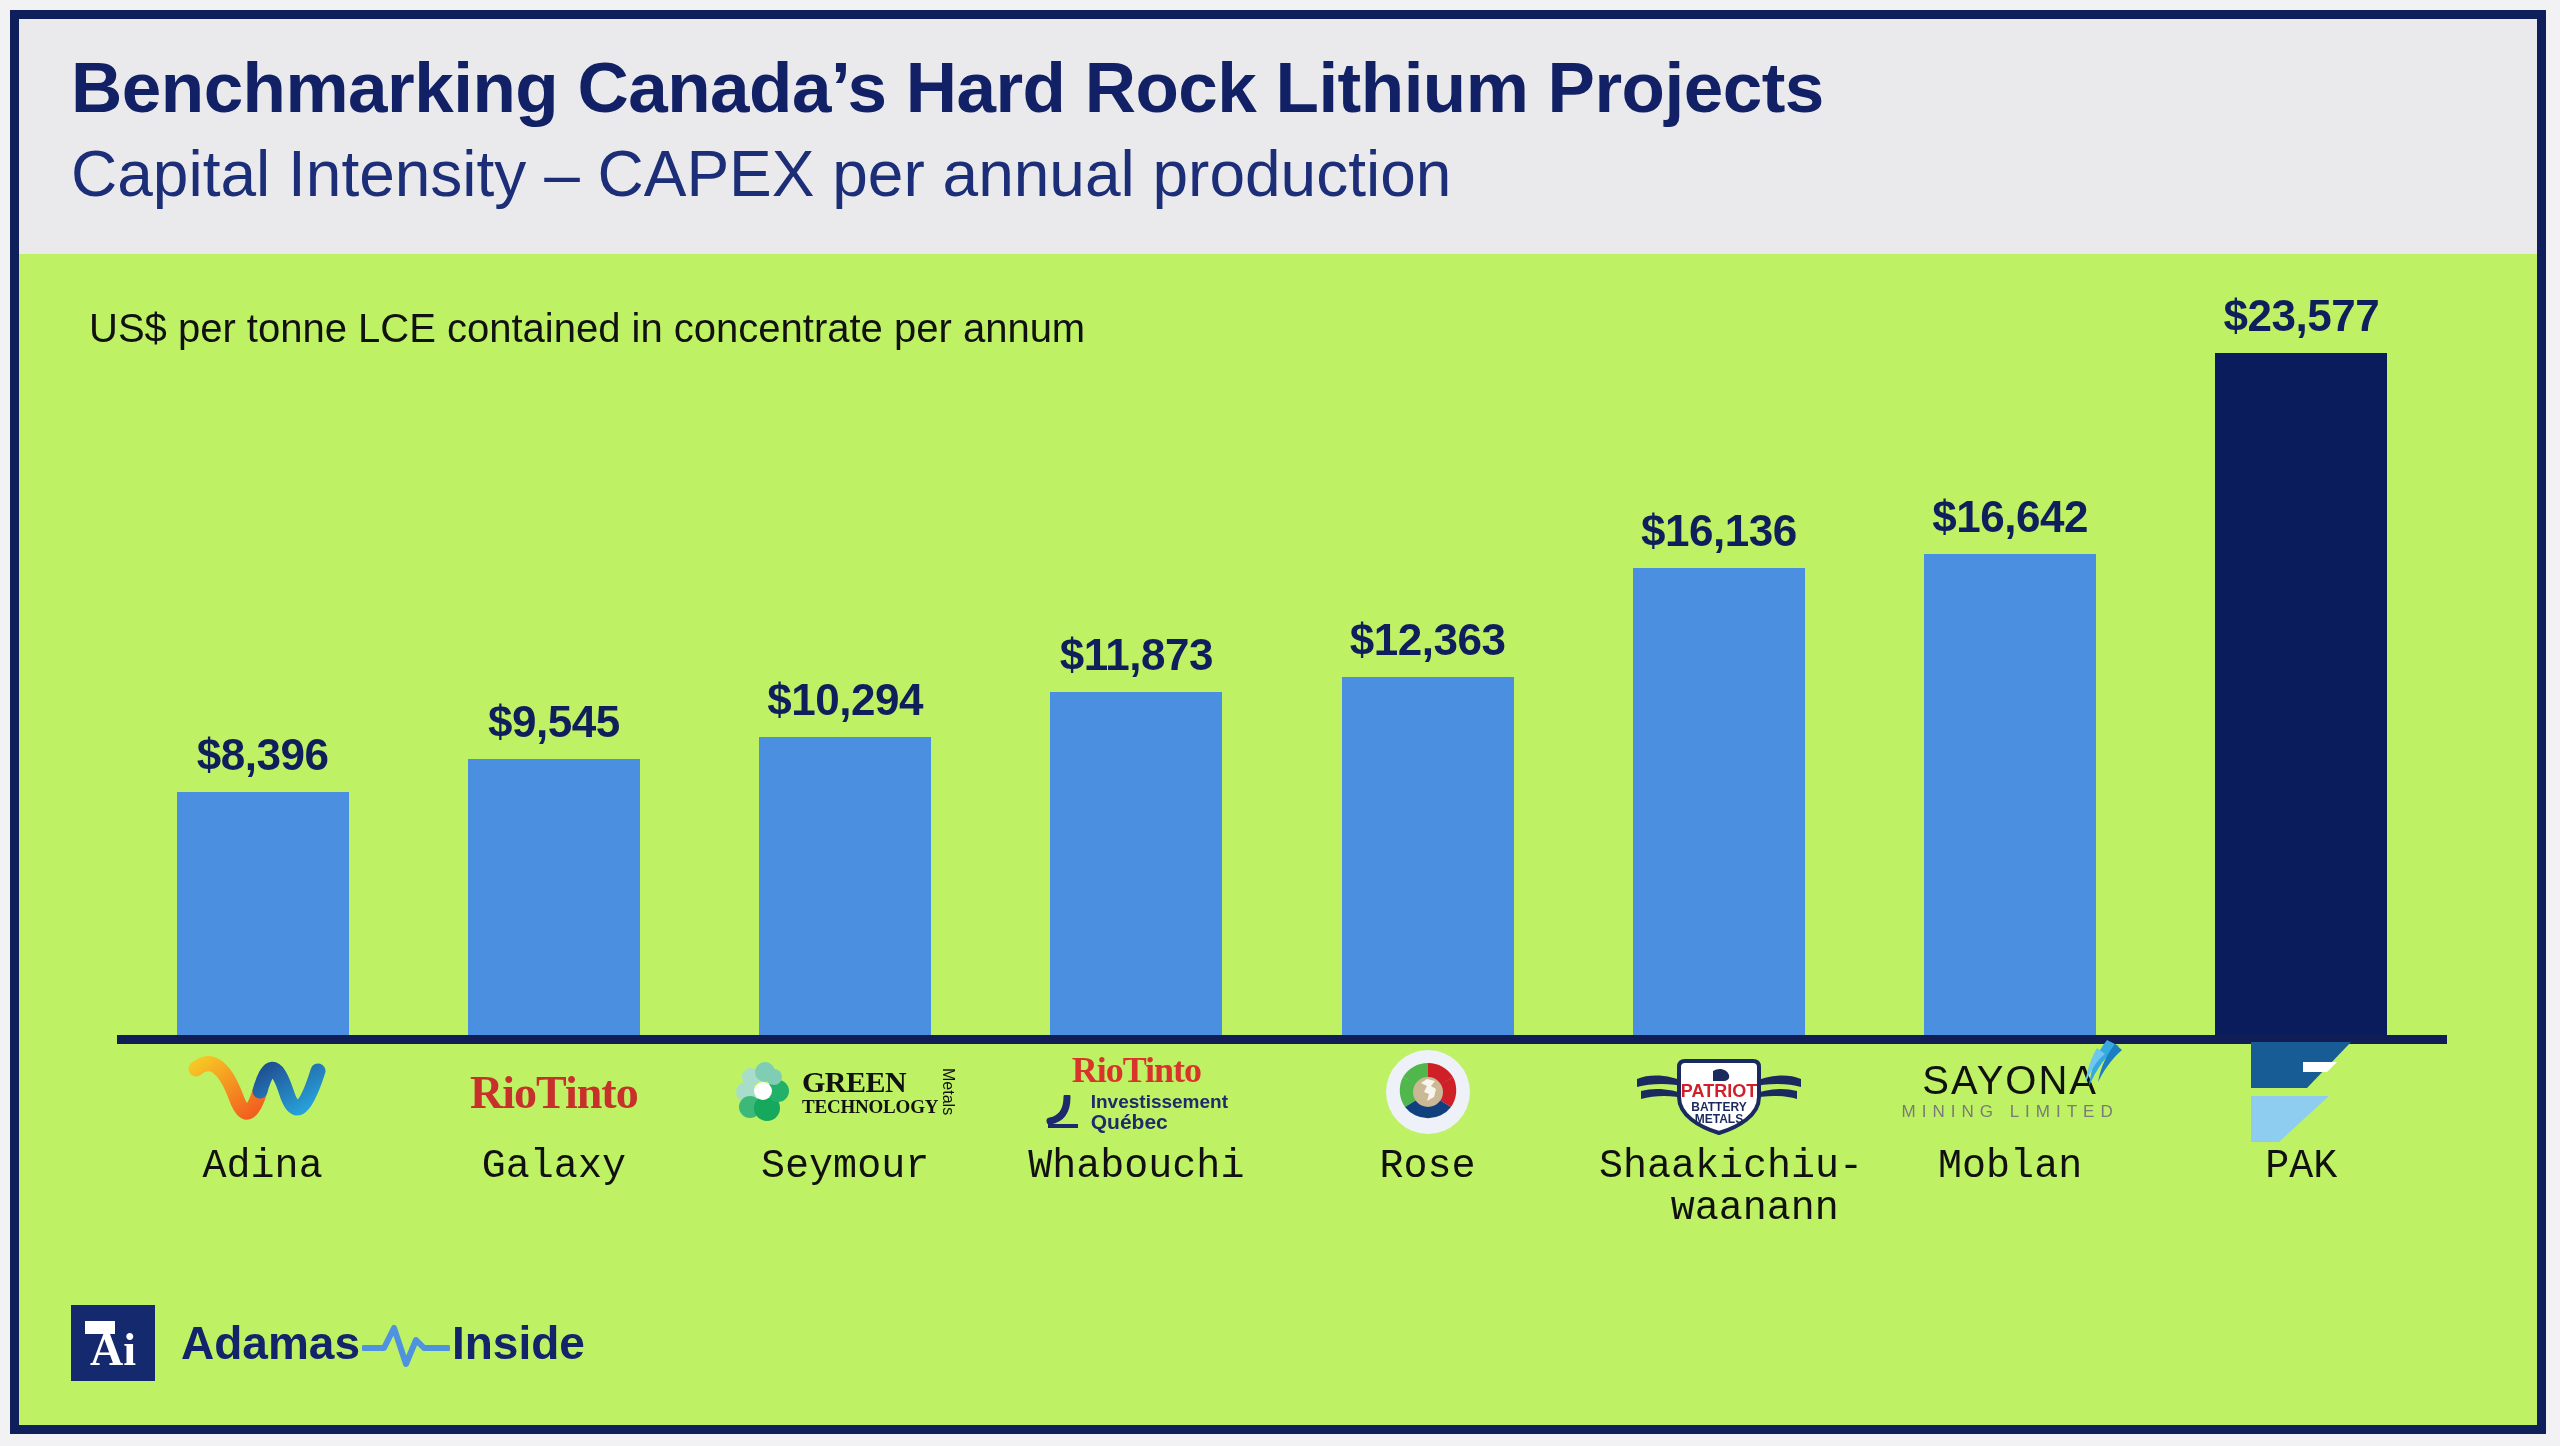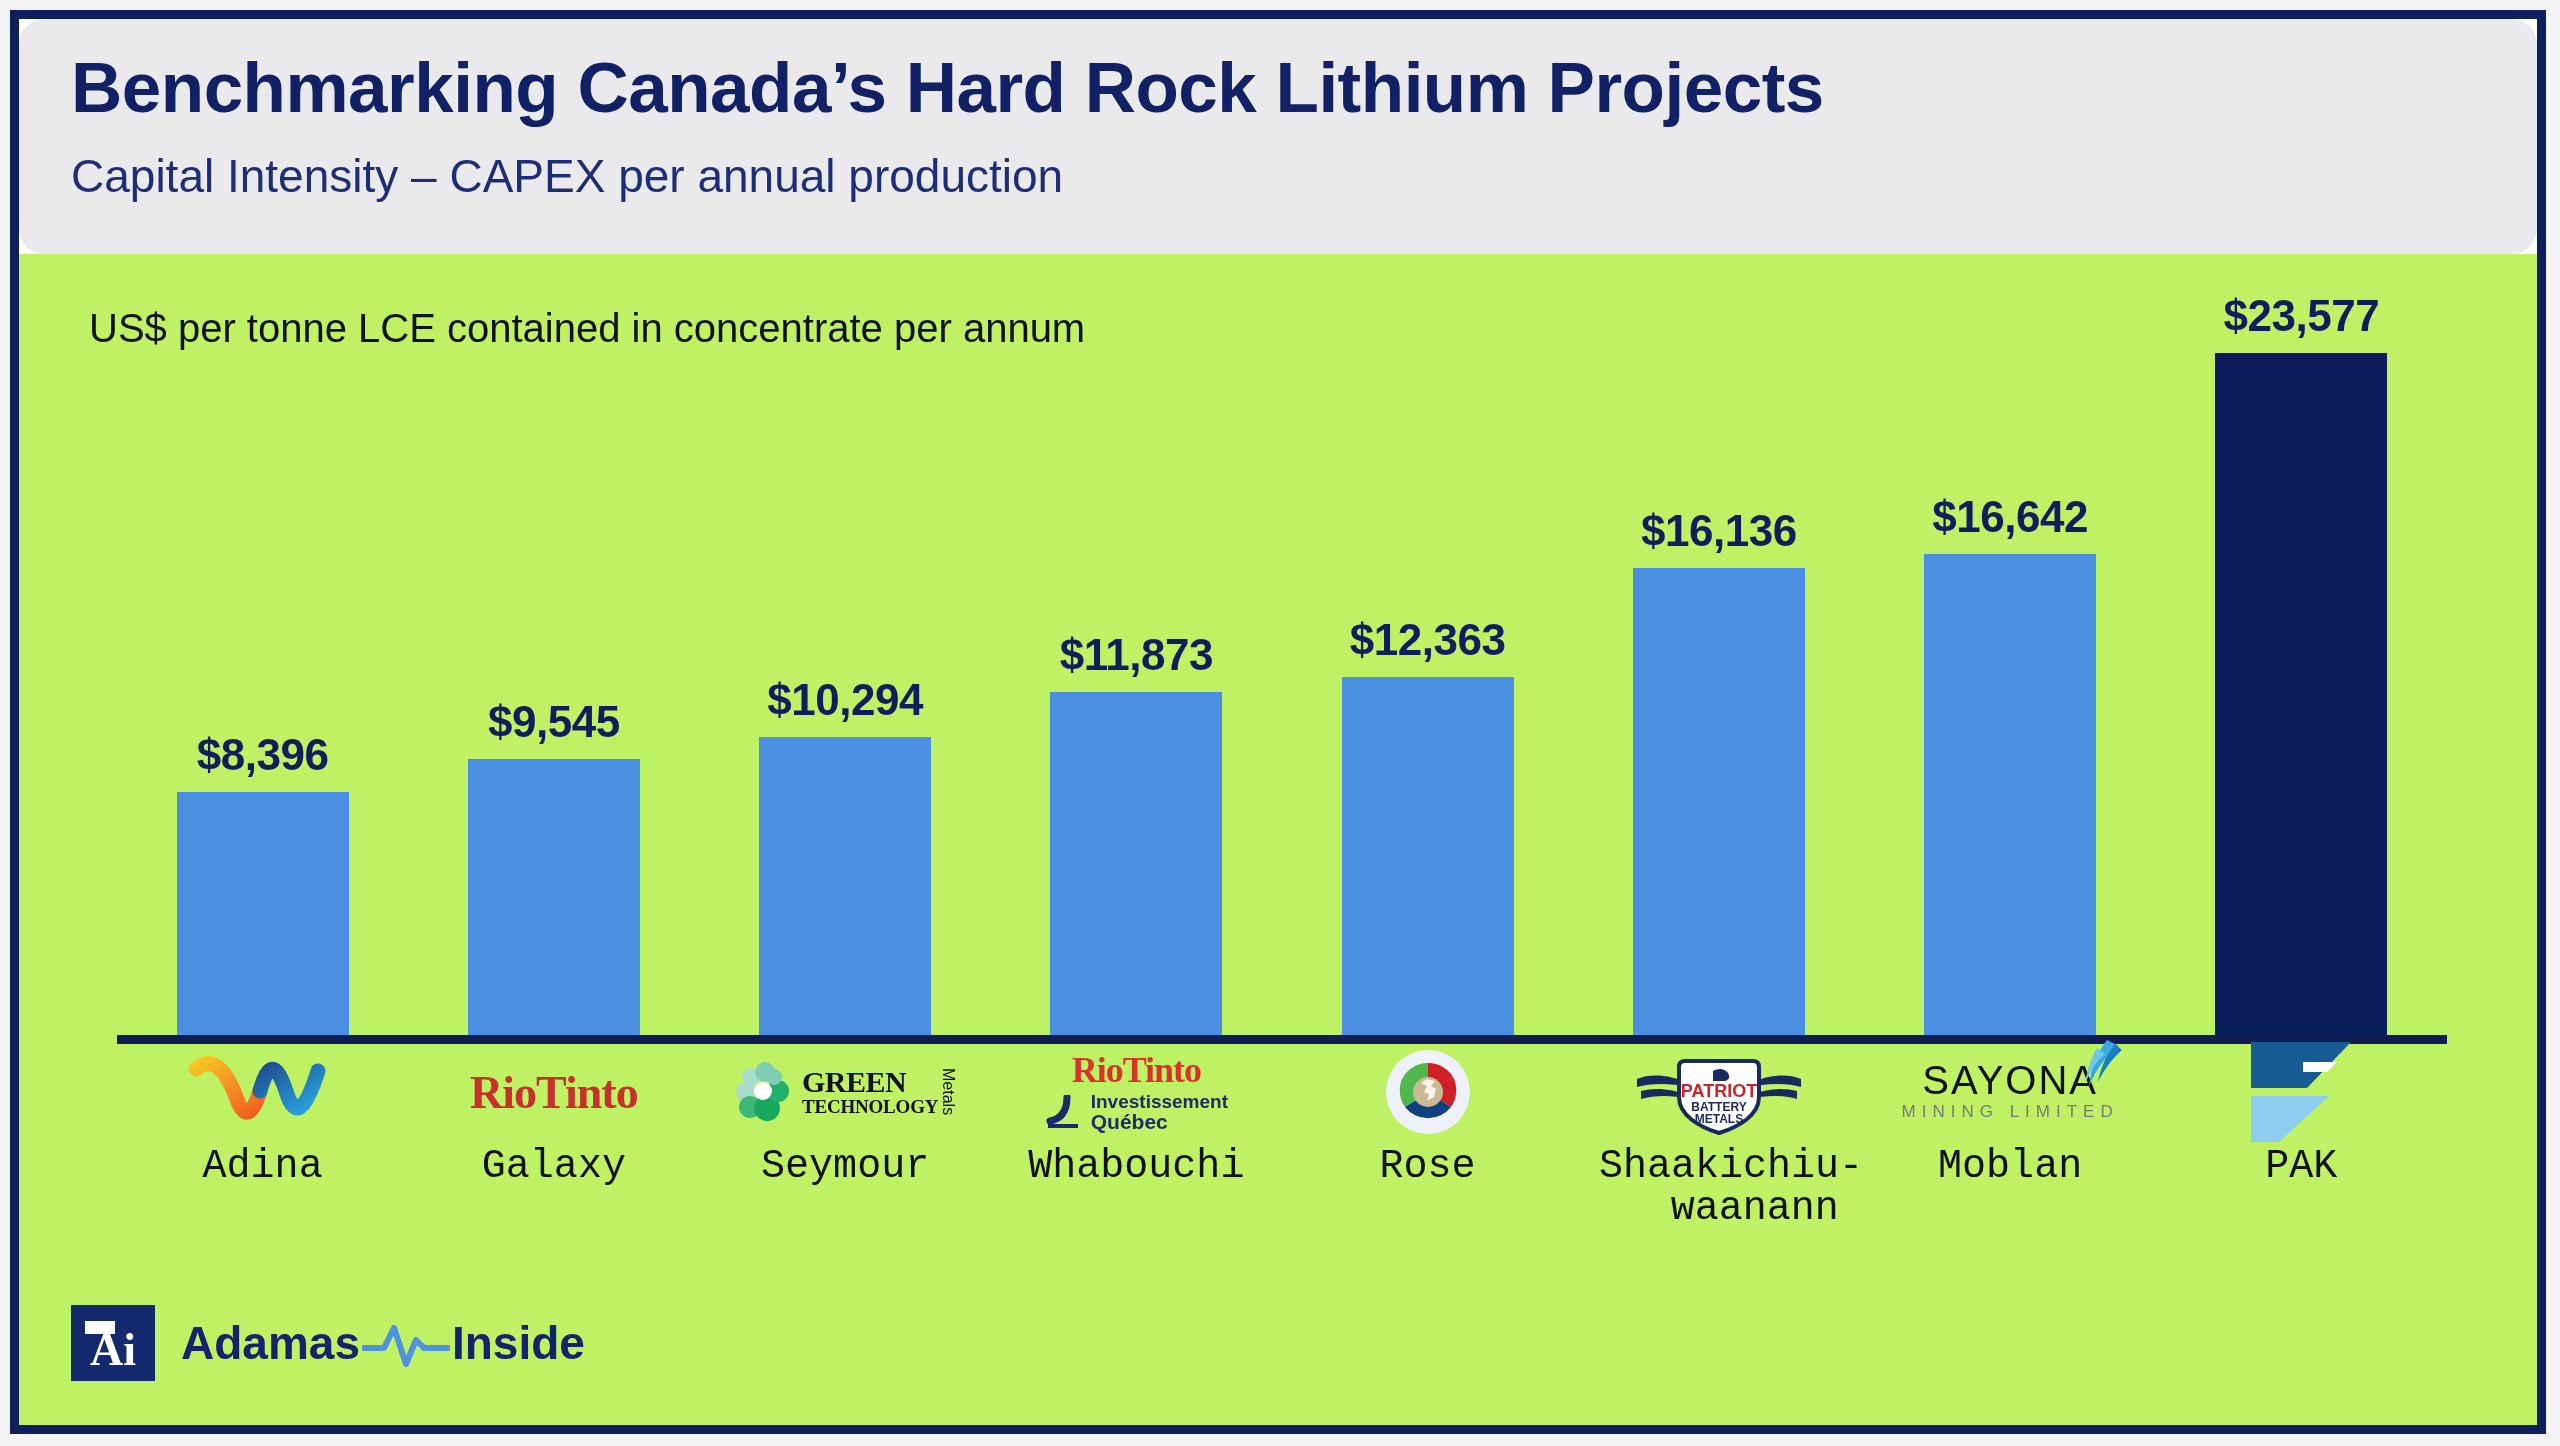--- a/index.html
+++ b/index.html
@@ -29,33 +29,32 @@
   
   #header-band {
     position: absolute;
     left: 0;
     top: 0;
     right: 0;
     height: 235px;
     background: #eaeaec;
     box-sizing: border-box;
     padding: 32px 0 0 52px;
-    border-radius: 25px;
   }
   #title {
     font-size: 71px;
     font-weight: bold;
     color: #122166;
     letter-spacing: -0.5px;
     line-height: 1.04;
     white-space: nowrap;
   }
   #subtitle {
-    margin-top: 27px;
-    font-size: 46px;
+    margin-top: 16px;
+    font-size: 64px;
     font-weight: 400;
     color: #1d2e78;
     line-height: 1.05;
     white-space: nowrap;
   }
 
   
   #chart-area {
     position: absolute;
     left: 0;

